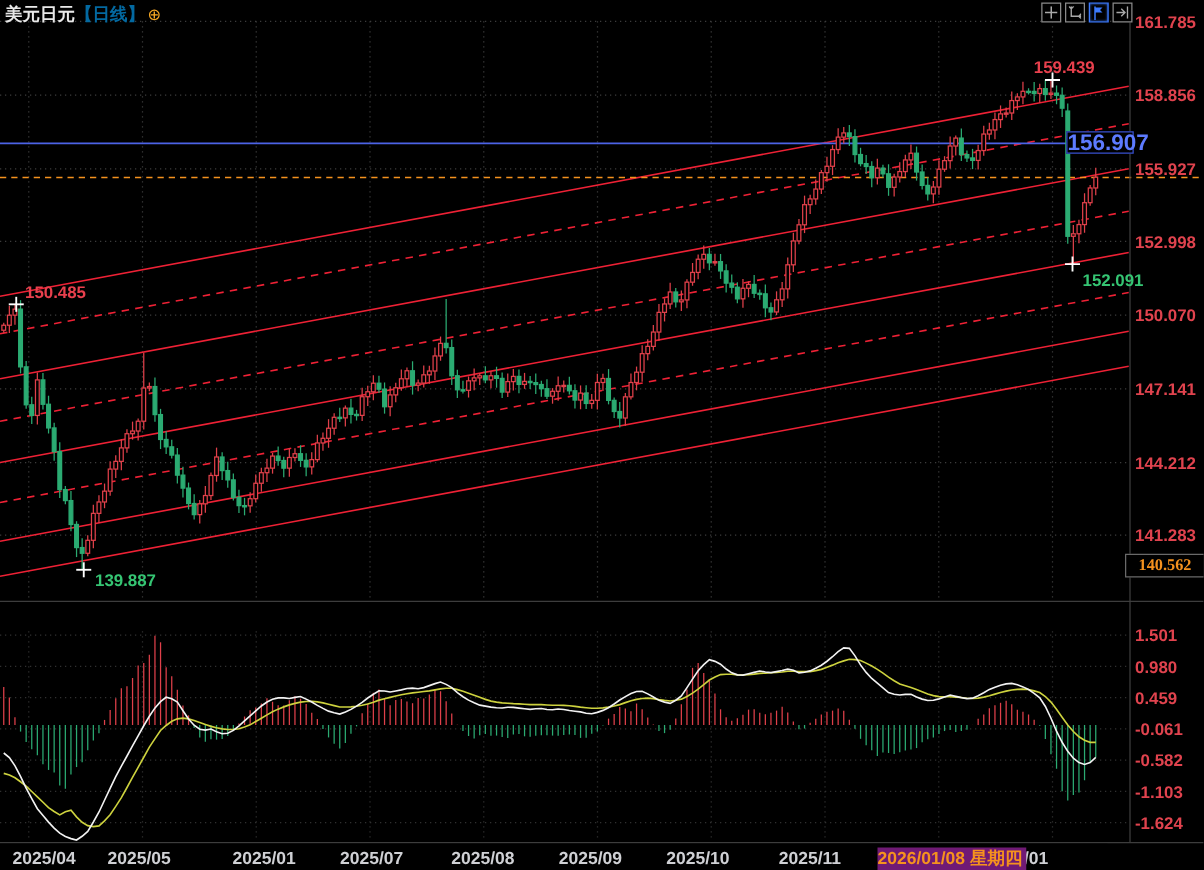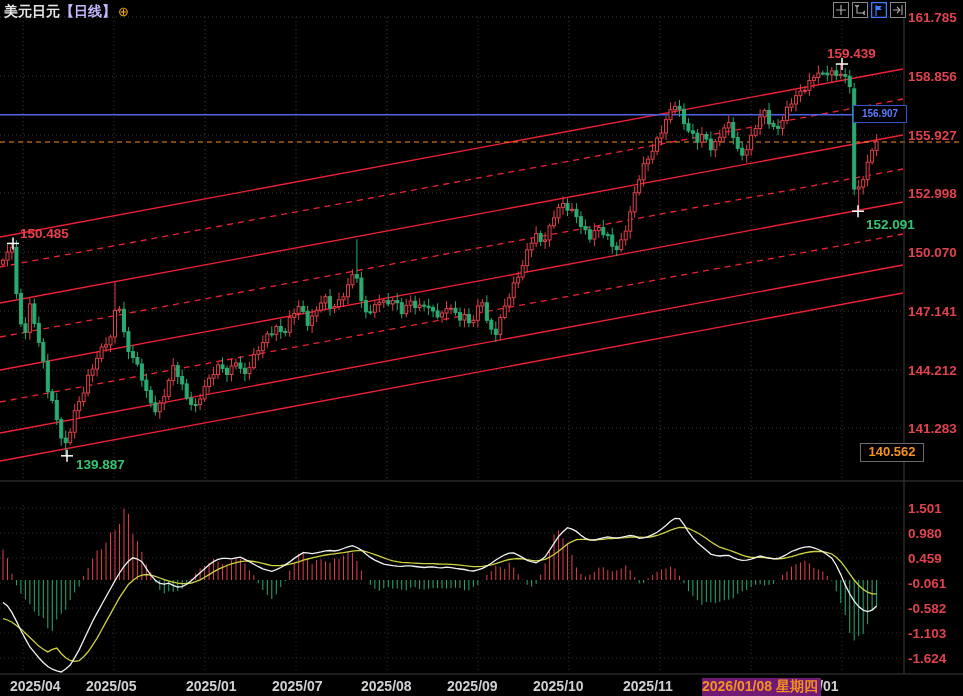--- a/index.html
+++ b/index.html
@@ -1,40 +1,40 @@
 <!DOCTYPE html>
 <html><head>
 <meta charset="utf-8">
 <style>
   html,body{margin:0;padding:0;background:#000;}
   #app{position:relative;width:963px;height:696px;background:#000;overflow:hidden;
        font-family:"Liberation Sans",sans-serif;}
   #chart-svg{position:absolute;left:0;top:0;}
   .abs{position:absolute;}
   #title-bar{left:4px;top:3px;font-size:14px;font-weight:bold;color:#e8e8e8;z-index:6;}
-  #title-bar .period{color:#c4b5fd;}
+  #title-bar .period{color:#0369a1;}
   #title-bar .add{color:#f5a623;font-weight:normal;font-size:13px;margin-left:2px;cursor:pointer;}
   #toolbar{right:57px;top:2px;display:flex;gap:3px;z-index:6;}
   .tool-btn{width:14px;height:14px;border:1px solid #8a8a8a;display:flex;align-items:center;
             justify-content:center;background:#000;cursor:pointer;}
   .tool-btn.active{border-color:#3d7bff;box-shadow:0 0 2px #3d7bff inset;}
   .tool-btn svg{display:block;}
   #macd-header{left:4px;top:485px;font-size:13px;color:#e4e4e4;z-index:6;white-space:nowrap;}
   #macd-header .diff{color:#e4e4e4;margin-left:10px;}
   #macd-header .dea{color:#cdd23e;margin-left:12px;}
   #macd-header .macd{color:#e646e6;margin-left:12px;}
   #time-axis{left:0;top:675px;width:886px;height:21px;background:#000;z-index:4;}
   .t-label{position:absolute;top:3px;font-size:14px;font-weight:bold;color:#cfd0d4;white-space:nowrap;}
   #crosshair-date{position:absolute;top:3px;font-size:14px;font-weight:bold;color:#f5921e;
                   background:#701a75;z-index:3;white-space:nowrap;padding-right:3px;}
   #watermark{right:3px;top:639px;font-size:46px;color:#e2e2e2;letter-spacing:1px;z-index:5;
              line-height:1;}
   #low-marker{border:1px solid #6a6a6a;background:#000;color:#f5921e;font-size:13px;font-weight:bold;
               text-align:center;line-height:16px;z-index:4;}
-  #blue-marker{border:1px solid #3950cf;background:#000;color:#5d7bff;font-size:10px;font-weight:bold;
+  #blue-marker{border:1px solid #3950cf;background:#000;color:#5d7bff;font-size:18px;font-weight:bold;
                text-align:center;line-height:16px;z-index:4;}
 </style>
 </head>
 <body>
 
 <div id="app">
   <svg id="chart-svg" width="963" height="696">
       <rect x="0" y="0" width="963" height="696" fill="#000"></rect>
       <line x1="0" y1="17" x2="903" y2="17" stroke="#3c3c3c" stroke-width="1" stroke-dasharray="1 3"></line>
       <line x1="0" y1="76" x2="903" y2="76" stroke="#3c3c3c" stroke-width="1" stroke-dasharray="1 3"></line>
@@ -739,15 +739,15 @@
       <div class="t-label" style="left: 272px;">2025/07</div>
       <div class="t-label" style="left: 361px;">2025/08</div>
       <div class="t-label" style="left: 447px;">2025/09</div>
       <div class="t-label" style="left: 533px;">2025/10</div>
       <div class="t-label" style="left: 623px;">2025/11</div>
       <div class="t-label" style="left: 788px;">2026/01</div>
       <div id="crosshair-date" style="left: 702px;">2026/01/08 星期四</div>
     </div>
 
   <div class="abs" id="blue-marker" style="left: 853px; top: 104.755px; width: 52px; height: 16px;">156.907</div>
-  <div class="abs" id="low-marker" style="left: 860px; top: 443px; width: 62px; height: 17px;">140.562</div>
+  <div class="abs" id="low-marker" style="left: 900px; top: 443px; width: 62px; height: 17px; font-family: Liberation Serif, serif;">140.562</div>
 
 </div>
 
 </body></html>

